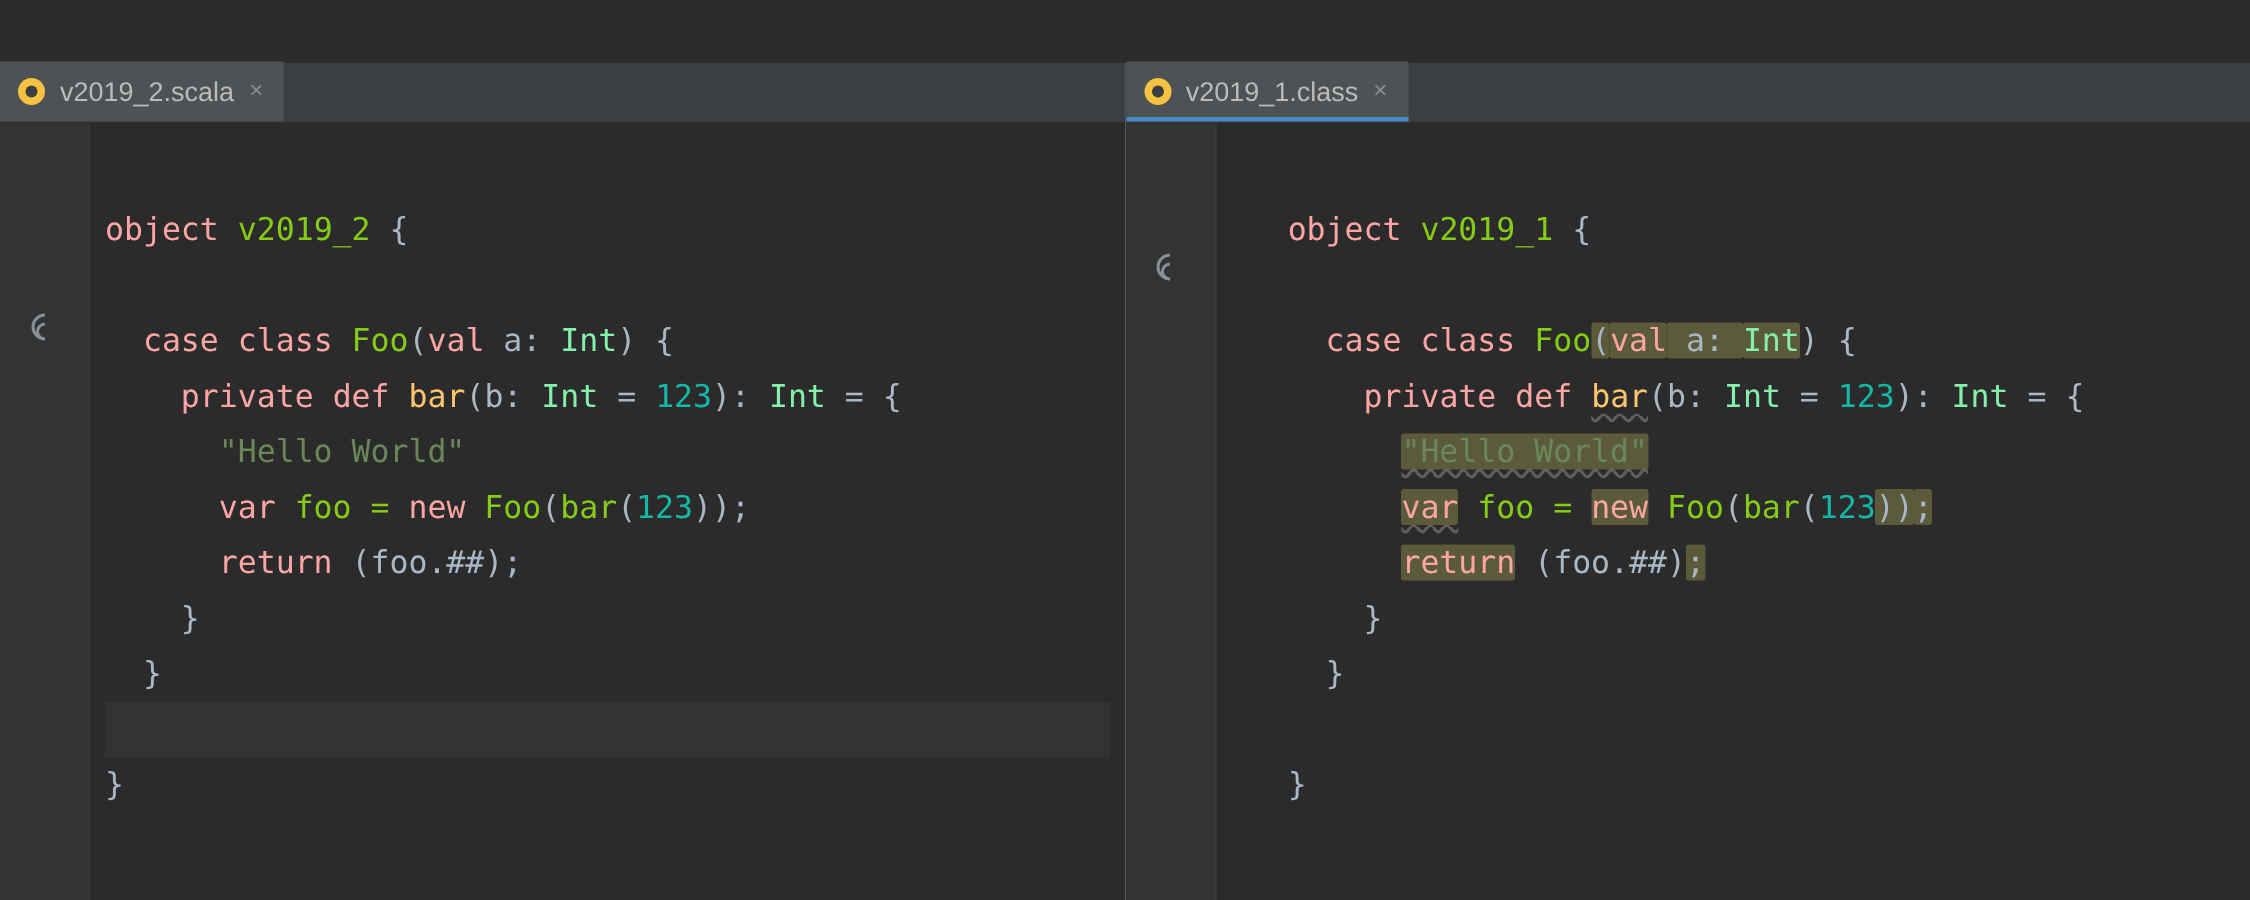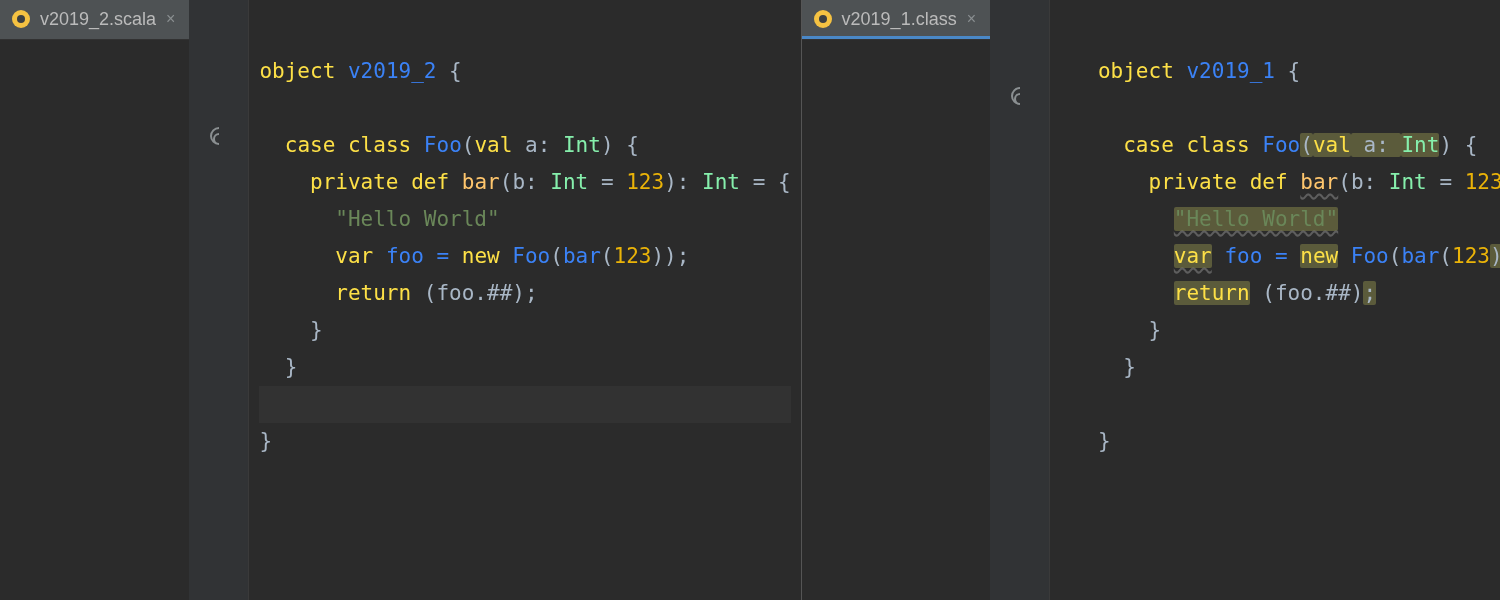--- a/index.html
+++ b/index.html
@@ -11,23 +11,24 @@
     overflow: hidden;
   }
   .split {
     display: flex;
     width: 100%;
     height: 100%;
   }
   .pane {
     flex: 1;
     display: flex;
-    flex-direction: row;
+    flex-direction: column;
     background: #2b2b2b;
     position: relative;
+    margin-top: 42px;
   }
   .pane-left { border-right: 1px solid #555; }
   .tab-bar {
     display: flex;
     align-items: flex-end;
     height: 40px;
     background: #3c3f41;
     border-bottom: 1px solid #323232;
   }
   .tab {
@@ -94,28 +95,28 @@
   .code {
     flex: 1;
     padding: 16px 10px;
     font-size: 21px;
     line-height: 37px;
     color: #a9b7c6;
     white-space: pre;
     overflow: hidden;
   }
   
-  .kw { color: #fde047; }      
+  .kw { color: #fca5a5; }      
   .ty { color: #86efac; }      
   .fn { color: #ffc66d; }      
   .prm { color: #a9b7c6; }
   .str { color: #6a8759; }     
-  .num { color: #eab308; }     
+  .num { color: #14b8a6; }     
   .op { color: #a9b7c6; }
-  .name { color: #3b82f6; }
+  .name { color: #84cc16; }
   .semi { color: #a9b7c6; }
   .underline-wavy {
     text-decoration: underline wavy rgba(128,128,128,0.6);
     text-underline-offset: 4px;
   }
   .hl {
     background: #5b5b3b;
     border-radius: 2px;
   }
   .caret-line {

